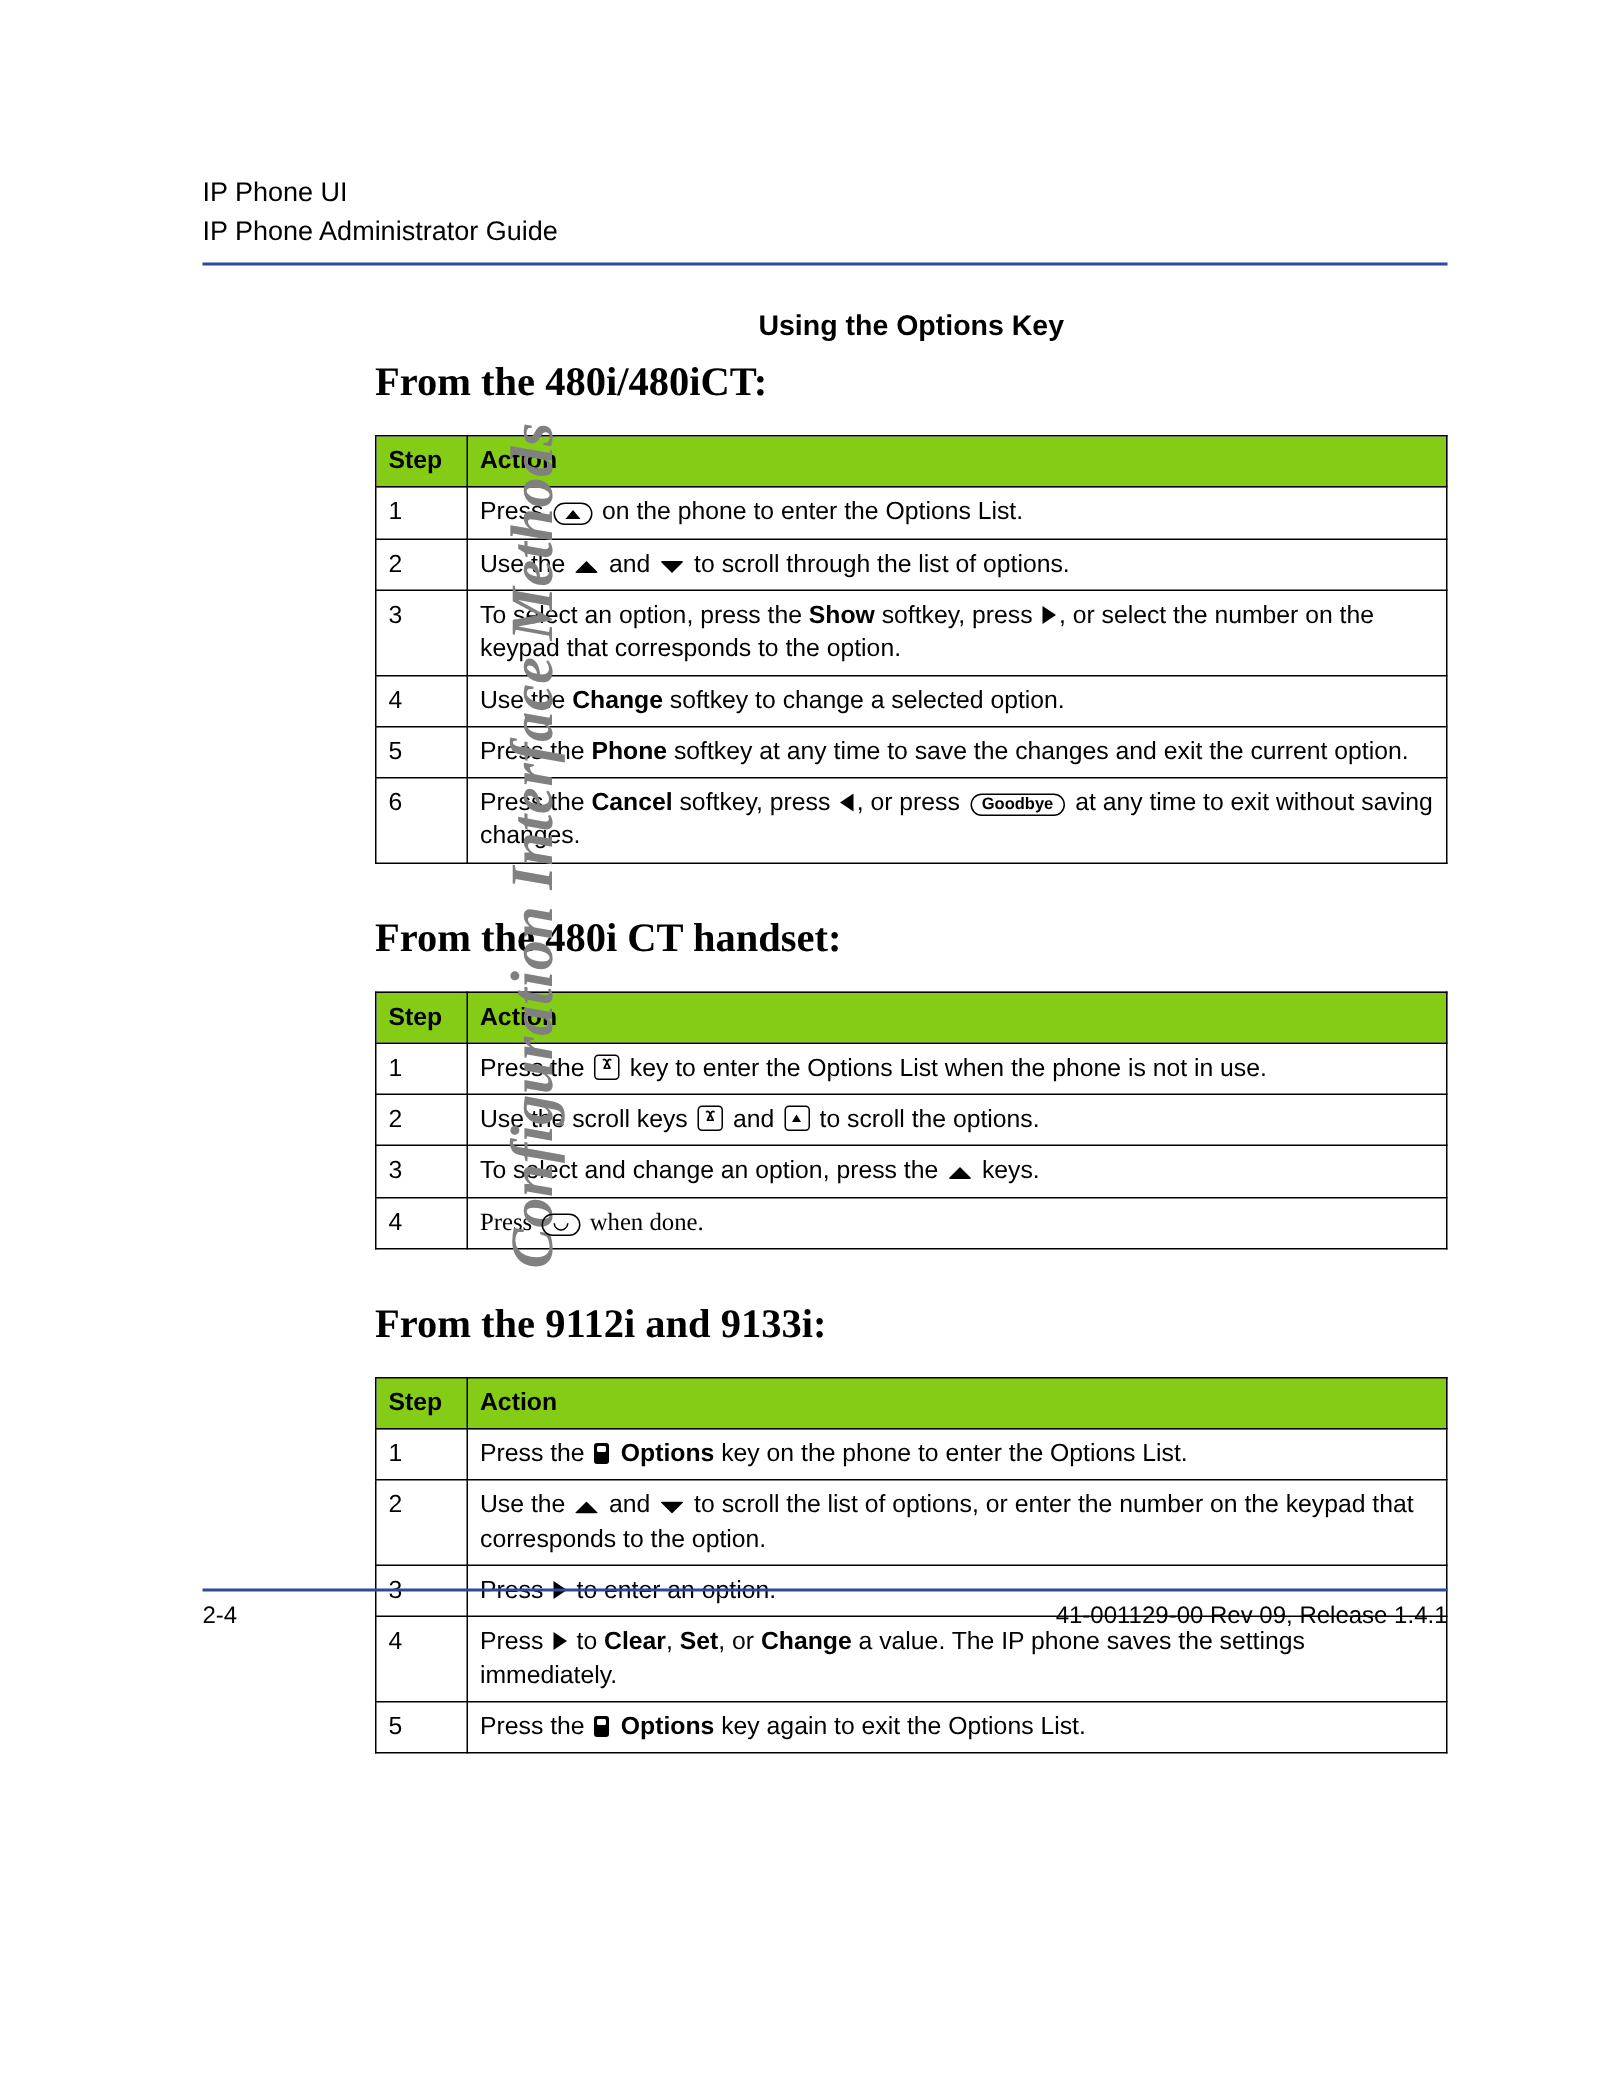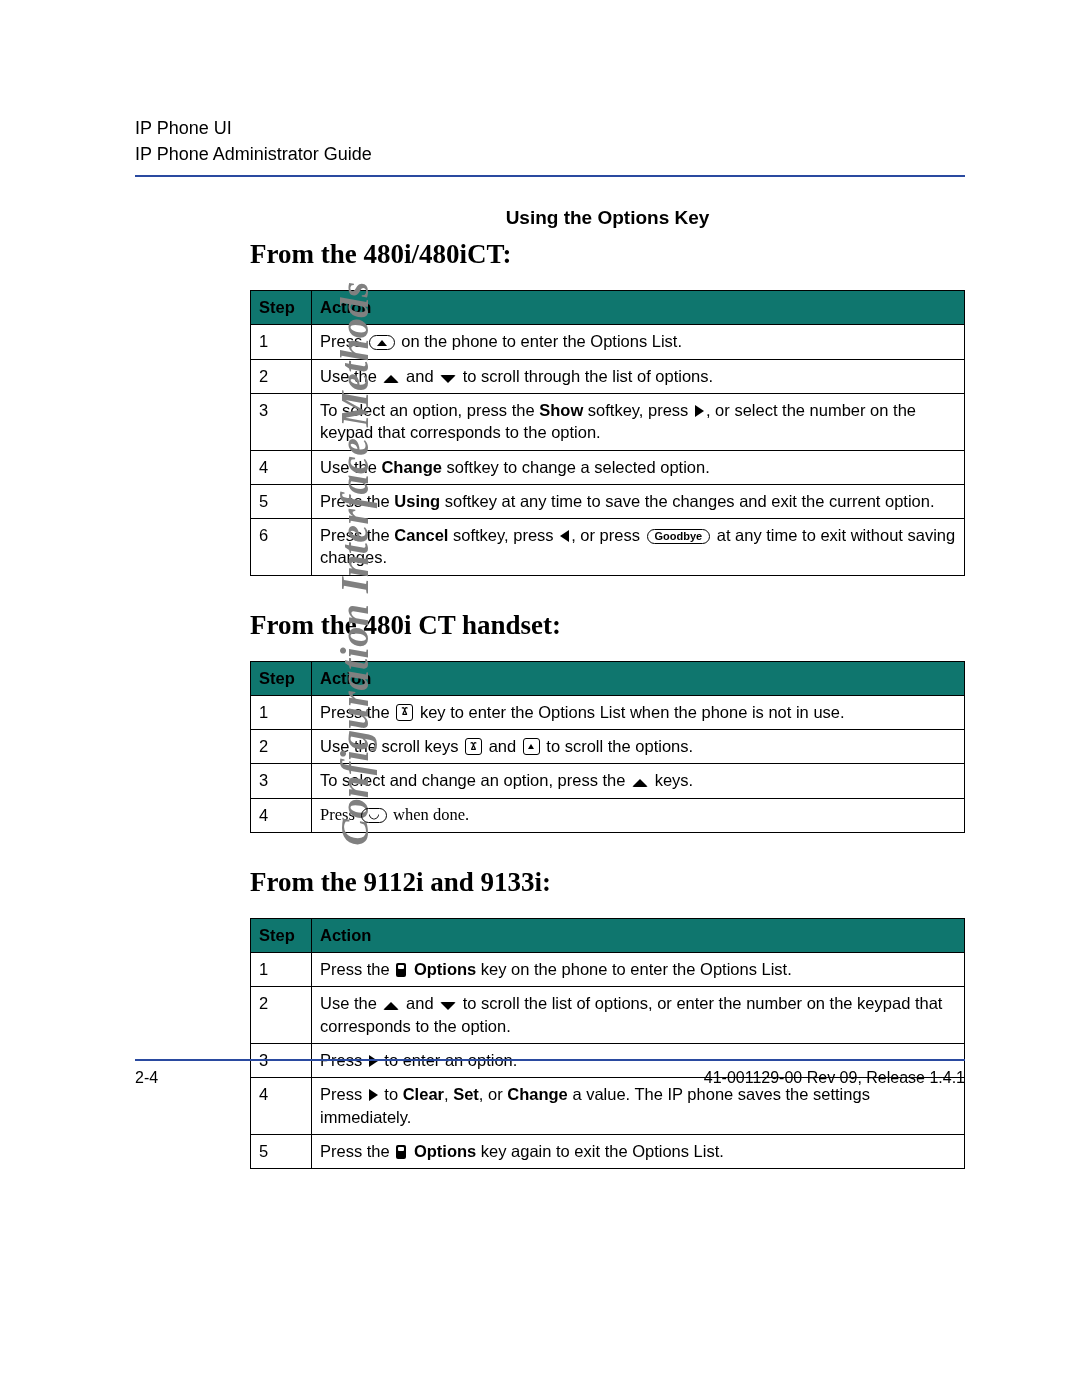--- a/index.html
+++ b/index.html
@@ -64,21 +64,21 @@
     margin: 0 0 34px 0;
   }
   table.steps th, table.steps td {
     border: 1px solid #000;
     padding: 5px 8px 6px 8px;
     text-align: left;
     vertical-align: top;
     line-height: 1.35;
   }
   table.steps th {
-    background: #0f766e;
+    background: #84cc16;
     font-weight: bold;
     font-family: Arial, Helvetica, sans-serif;
   }
   table.steps td.step-col {
     width: 44px;
   }
   .b { font-weight: bold; }
   .serif { font-family: "Times New Roman", Times, serif; }
   .pill {
     display: inline-block;
@@ -217,21 +217,21 @@
             <tr>
               <td class="step-col">3</td>
               <td>To select an option, press the <span class="b">Show</span> softkey, press <span class="tri-right"></span>, or select the number on the keypad that corresponds to the option.</td>
             </tr>
             <tr>
               <td class="step-col">4</td>
               <td>Use the <span class="b">Change</span> softkey to change a selected option.</td>
             </tr>
             <tr>
               <td class="step-col">5</td>
-              <td>Press the <span class="b">Using</span> softkey at any time to save the changes and exit the current option.</td>
+              <td>Press the <span class="b">Phone</span> softkey at any time to save the changes and exit the current option.</td>
             </tr>
             <tr>
               <td class="step-col">6</td>
               <td>Press the <span class="b">Cancel</span> softkey, press <span class="tri-left"></span>, or press <span class="pill">Goodbye</span> at any time to exit without saving changes.</td>
             </tr>
           </tbody>
         </table>
         <div class="sub-heading">From the 480i CT handset:</div>
         <table class="steps">
           <thead>

